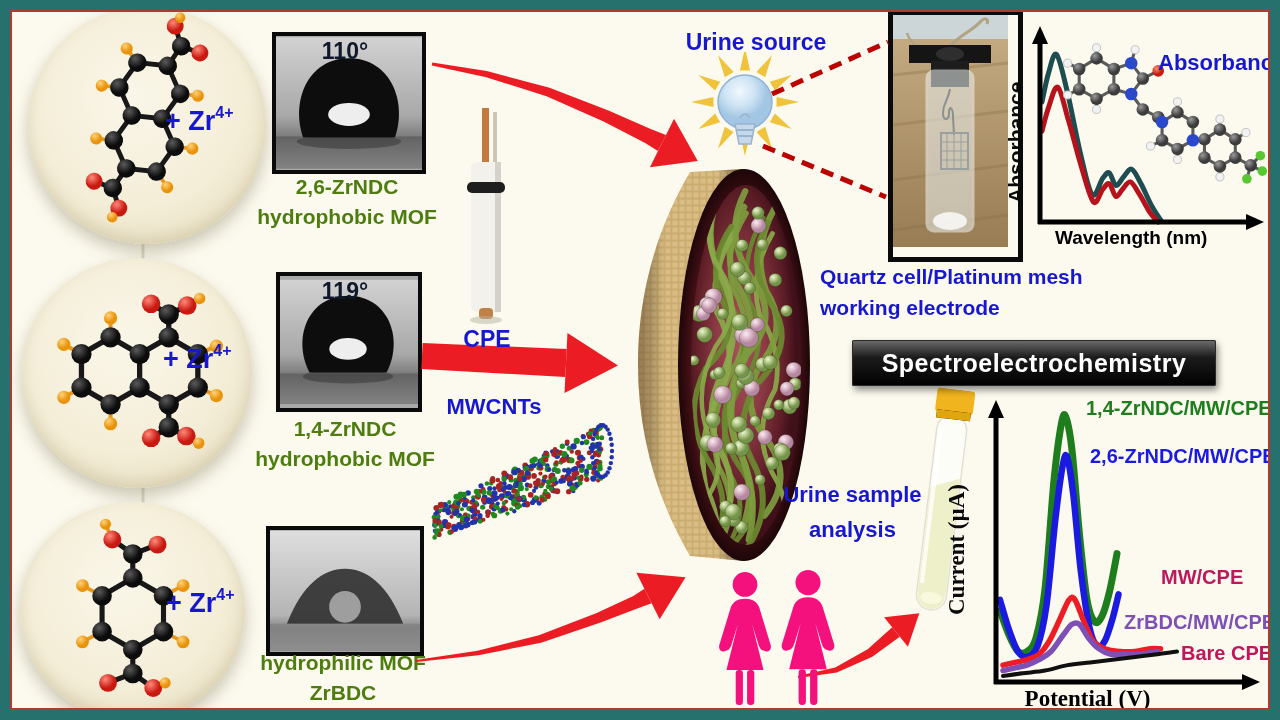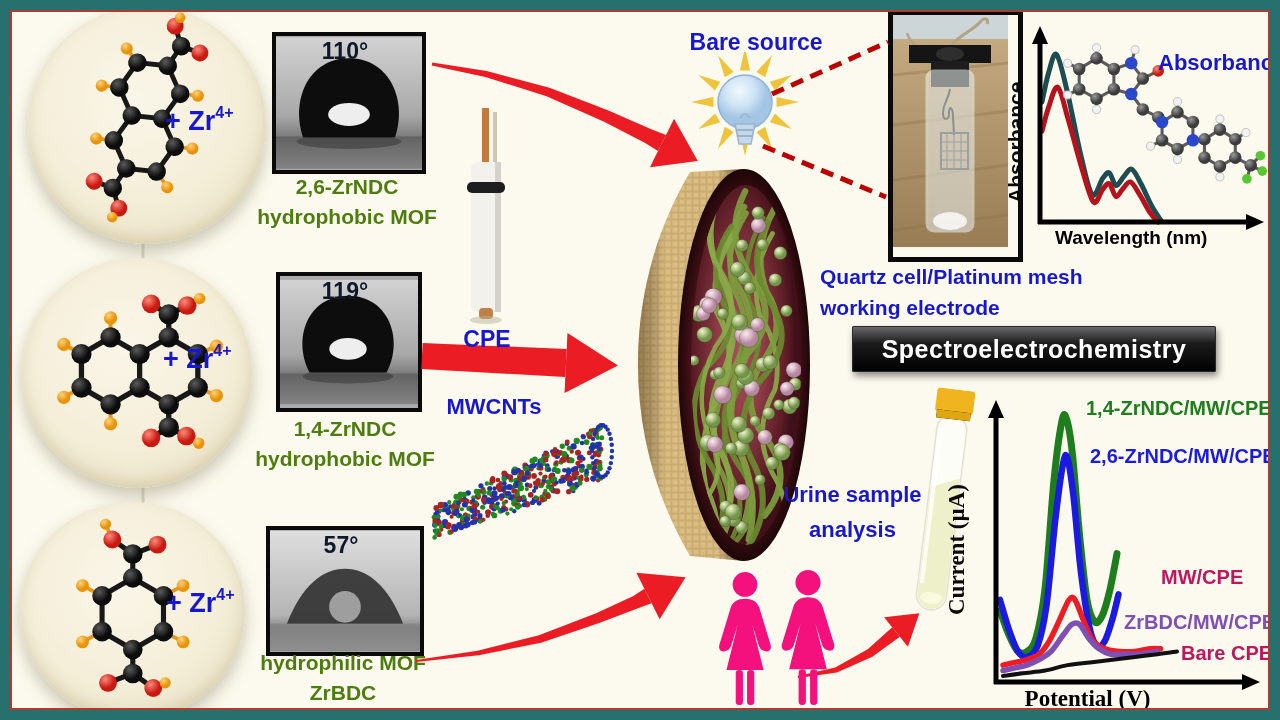--- a/index.html
+++ b/index.html
@@ -11,21 +11,21 @@
   .circle{border-radius:50%;background:radial-gradient(circle at 45% 38%,#faf6e8 0%,#f4eed8 55%,#e2d8b8 100%);
           box-shadow:0 8px 16px rgba(110,100,70,.35), inset 0 -6px 14px rgba(160,145,100,.25);z-index:10;}
   .zr{color:#1717cf;font-weight:700;font-size:27px;z-index:12;white-space:nowrap;}
   .zr sup{font-size:16px;position:relative;top:-2px;}
   .cabox{border:4px solid #0a0a0a;z-index:10;background:#aaa;}
   .angle{color:#0f172a;font-weight:700;font-size:23px;text-align:center;z-index:12;}
   .cap{color:#4d7c0f;font-weight:700;font-size:21px;text-align:center;line-height:30px;z-index:12;}
   .bluelab{color:#1717cf;font-weight:700;z-index:30;}
   .banner{background:linear-gradient(180deg,#6e6e6e 0%,#1b1b1b 38%,#000 100%);
           color:#fff;font-weight:700;font-size:25px;text-align:center;letter-spacing:.5px;
-          border-radius:2px;box-shadow:2px 4px 7px rgba(0,0,0,.45), inset 0 0 0 1px #2a2a2a;z-index:30;}
+          border-radius:2px;box-shadow:2px 4px 7px rgba(0,0,0,.45), inset 0 0 0 1px #2a2a2a;z-index:30;margin-top:14px;}
   .vlabel{writing-mode:vertical-rl;transform:rotate(180deg);font-weight:700;color:#0a0a0a;z-index:30;
           display:flex;align-items:center;justify-content:center;}
   .serif{font-family:"Liberation Serif",serif;}
   .legend{font-weight:700;font-size:20px;white-space:nowrap;z-index:30;}
   svg{display:block;}
 </style>
 </head>
 <body>
 
 <div class="stage">
@@ -265,21 +265,20 @@
   </div>
 
   <div class="abs cabox" style="left:266px;top:526px;width:150px;height:122px">
     <svg width="150" height="122" viewBox="0 0 142 114">
       <rect width="142" height="114" fill="url(#caBG3)"></rect>
       <path d="M16,88 C30,52 50,36 71,36 C92,36 112,52 126,88 Z" fill="#333" opacity=".92"></path>
       <circle cx="71" cy="72" r="15" fill="#a8a8a8" opacity=".9"></circle>
       <rect y="88" width="142" height="26" fill="#7a7a7a" opacity=".5"></rect>
     </svg>
   </div>
-  <div class="abs angle" style="left:266px;top:532px;width:150px">57°</div>
   <div class="abs cap" style="left:248px;top:648px;width:190px">
     <div>hydrophilic MOF</div>
     <div>ZrBDC</div>
   </div>
 
   <svg class="abs" style="left:455px;top:108px;z-index:10" width="62" height="218" viewBox="0 0 62 218">
     <rect x="27" y="0" width="7" height="58" fill="#c57a3d"></rect>
     <rect x="38" y="4" width="4" height="52" fill="#cfc5b4"></rect>
     <rect x="16" y="54" width="30" height="150" rx="6" fill="#f2f1ec"></rect>
     <rect x="40" y="54" width="6" height="150" fill="#d4d2ca"></rect>
@@ -852,21 +851,21 @@
           <polygon points="56.99999999999999,-4 62.09818261165587,18.40872693197994 51.90181738834412,18.40872693197994"></polygon>
           <polygon points="84,3.234628195640319 77.21079218883611,25.190246291031404 68.38048087918395,20.092063679375528"></polygon>
           <polygon points="103.76537180435967,22.999999999999975 86.90793632062447,38.61951912081604 81.80975370896859,29.789207811163873"></polygon>
         </g>
     </g>
     <circle cx="57" cy="50" r="27" fill="url(#bulbG)" stroke="#8fb3d6" stroke-width="1.5"></circle>
     <path d="M47,72 L67,72 L63,92 L51,92 Z" fill="#c6d9ea" stroke="#9ab4cc" stroke-width="1.5"></path>
     <path d="M49,78 H65 M50,84 H64" stroke="#9ab4cc" stroke-width="2" fill="none"></path>
     <path d="M52,66 Q57,58 62,66" stroke="#9fb8cf" stroke-width="2" fill="none"></path>
   </svg>
-  <div class="abs bluelab" style="left:676px;top:29px;width:160px;text-align:center;font-size:23px">Bare source</div>
+  <div class="abs bluelab" style="left:676px;top:29px;width:160px;text-align:center;font-size:23px">Urine source</div>
 
   <div class="abs" style="left:888px;top:10px;width:125px;height:242px;border:5px solid #0a0a0a;z-index:10">
     <svg width="115" height="232" viewBox="0 0 115 232">
       <rect width="115" height="232" fill="url(#woodG)"></rect>
       <rect width="115" height="24" fill="#ccd6d8"></rect>
       <path d="M0,60 L115,48 M0,110 L115,96 M0,165 L115,150 M0,215 L115,200" stroke="#8a6f48" stroke-width="3" opacity=".35" fill="none"></path>
       <path d="M58,30 C70,18 82,14 88,6 M88,6 C92,2 96,4 94,9" stroke="#b0a485" stroke-width="3" fill="none"></path>
       <path d="M30,36 C22,30 16,26 14,18" stroke="#b0a485" stroke-width="2.5" fill="none"></path>
       <rect x="16" y="30" width="82" height="18" fill="#151515"></rect>
       <rect x="38" y="46" width="38" height="26" fill="#1d1d1d"></rect>

